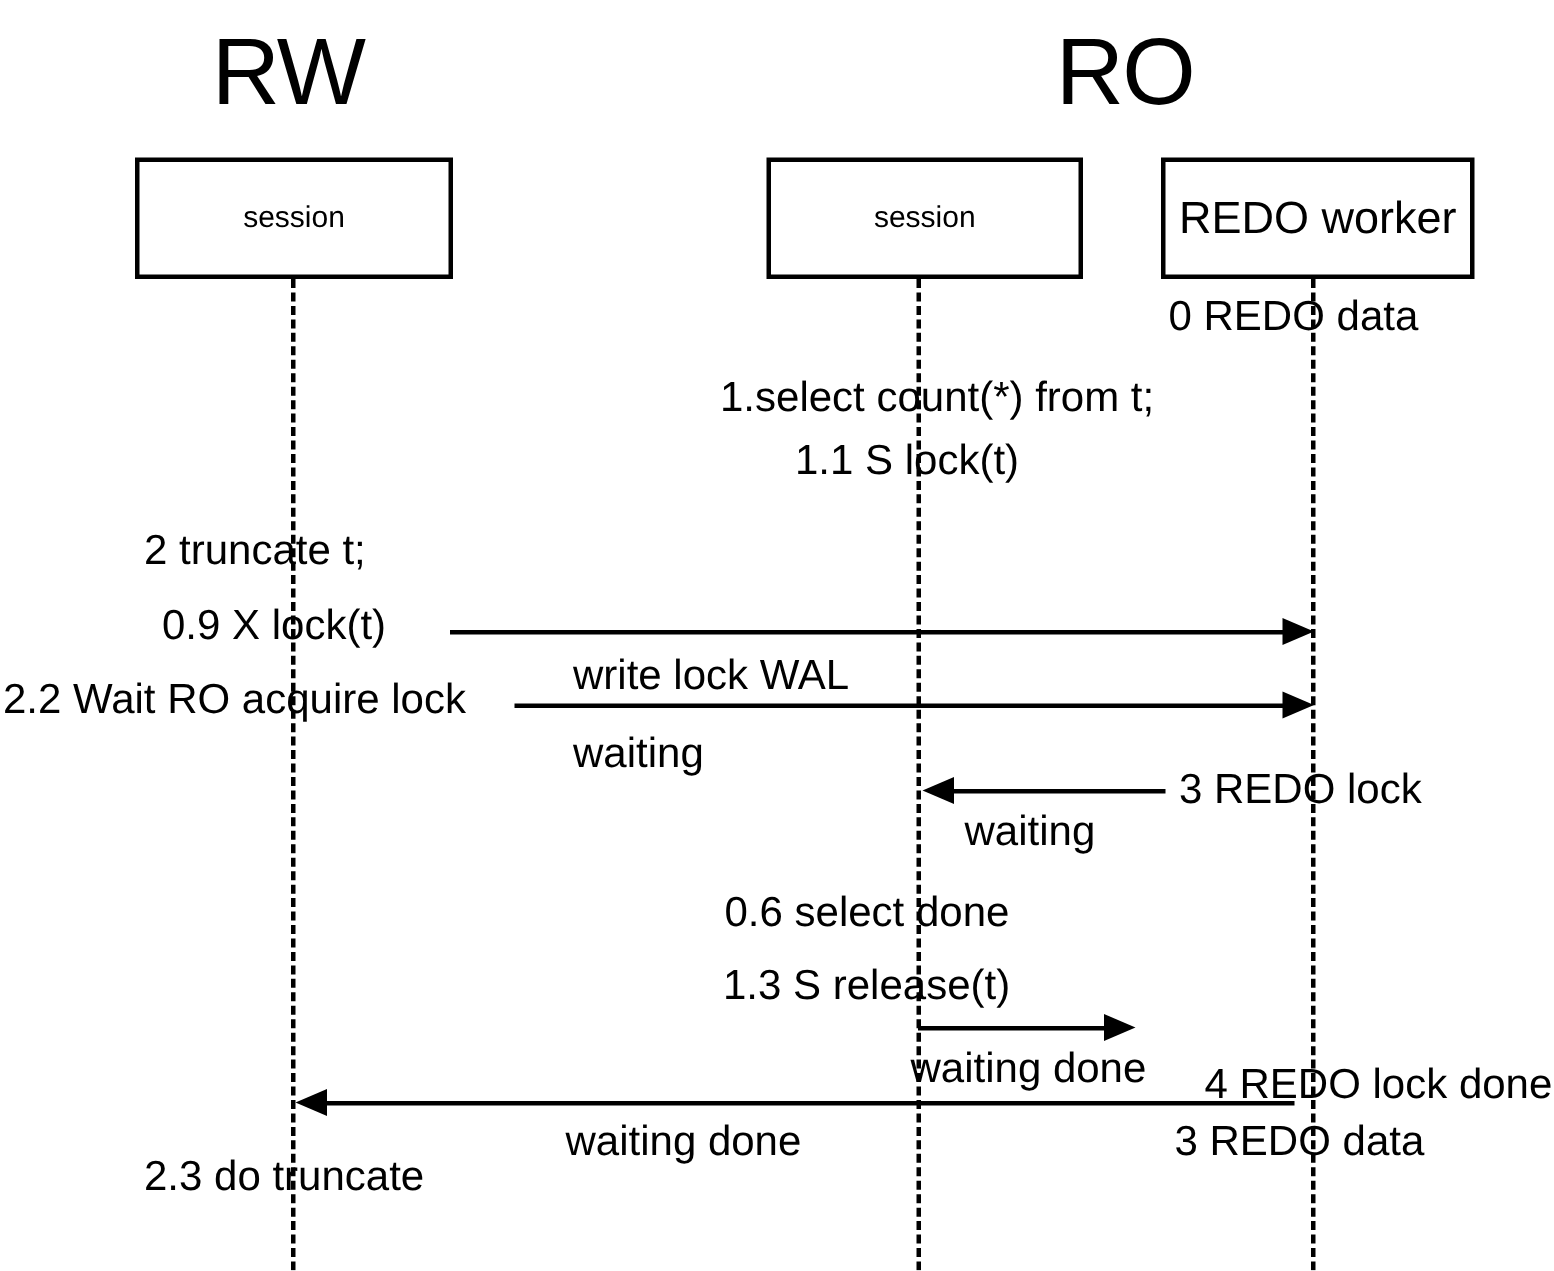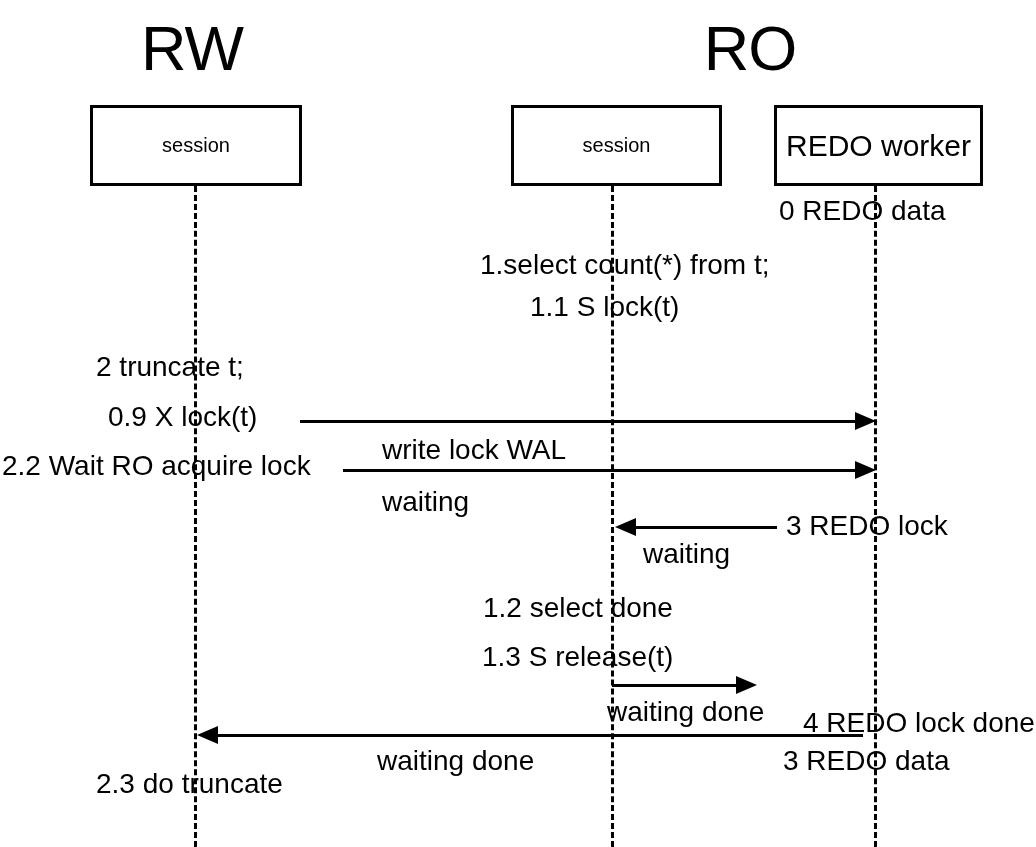--- a/index.html
+++ b/index.html
@@ -95,21 +95,21 @@
   <div class="lbl" style="left:2px; top:451px;">2.2 Wait RO acquire lock</div>
 
   <div class="lbl" style="left:382px; top:435px;">write lock WAL</div>
 
   <div class="lbl" style="left:382px; top:487px;">waiting</div>
 
   <div class="lbl" style="left:786px; top:511px;">3 REDO lock</div>
 
   <div class="lbl" style="left:643px; top:539px;">waiting</div>
 
-  <div class="lbl" style="left:483px; top:593px;">1.2 select done</div>
+  <div class="lbl" style="left:483px; top:593px;">0.6 select done</div>
 
   <div class="lbl" style="left:482px; top:642px;">1.3 S release(t)</div>
 
   <div class="lbl" style="left:763px; top:708px;margin-left:40px;">4 REDO lock done</div>
 
   <div class="lbl" style="left:607px; top:697px;">waiting done</div>
 
   <div class="lbl" style="left:377px; top:746px;">waiting done</div>
 
   <div class="lbl" style="left:783px; top:746px;">3 REDO data</div>

